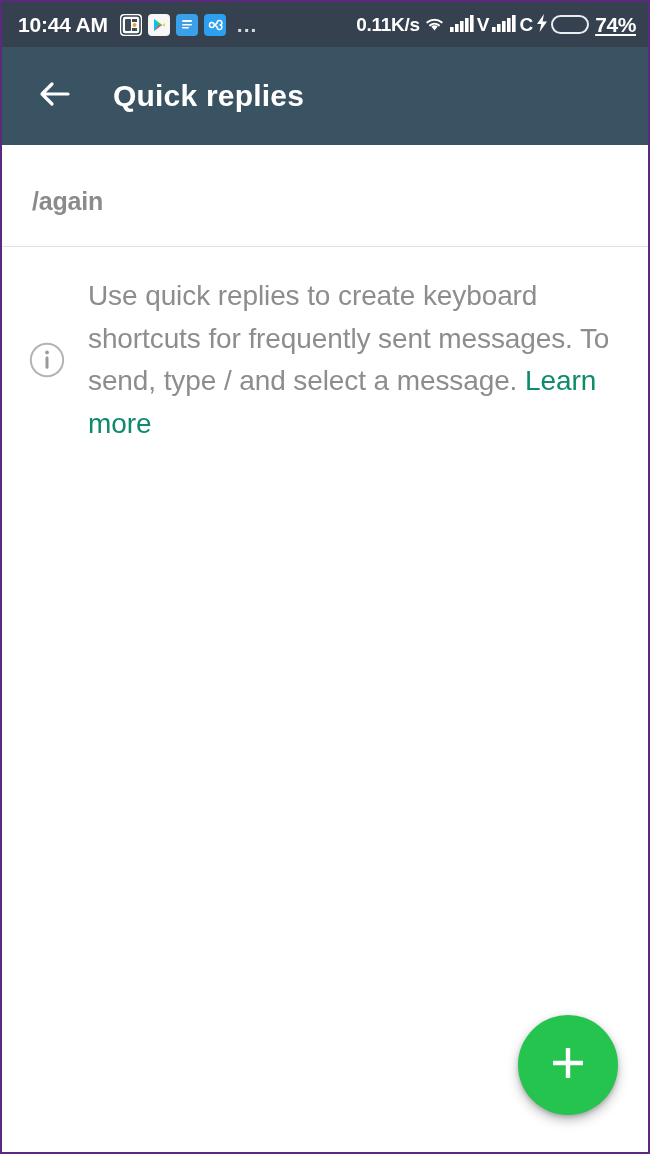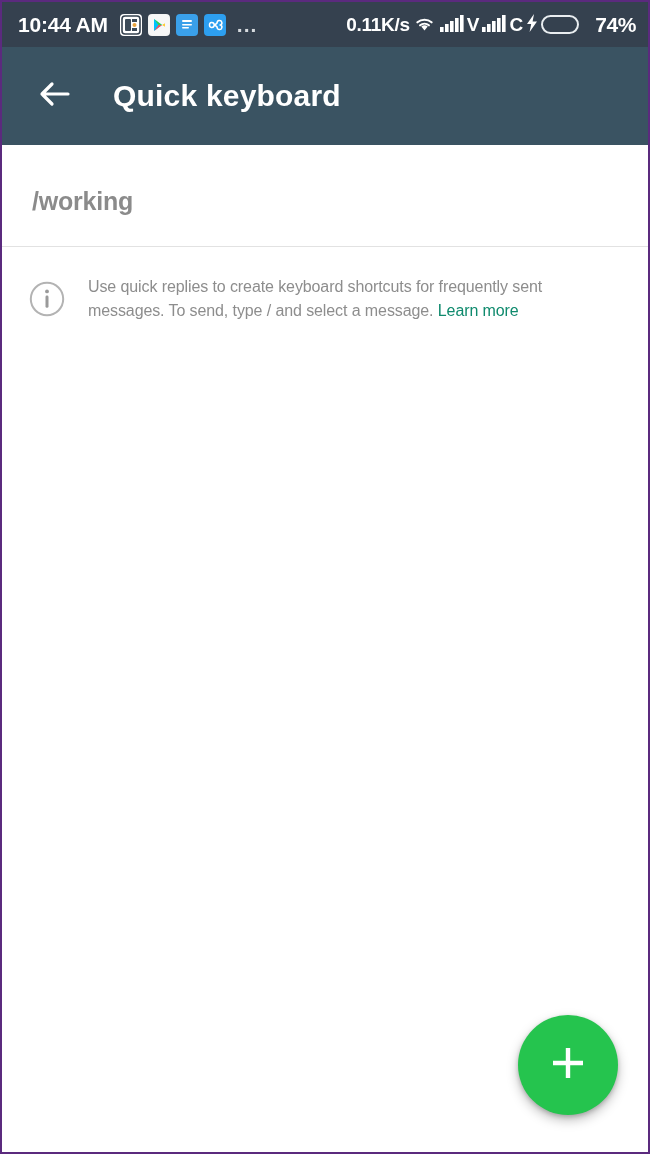--- a/index.html
+++ b/index.html
@@ -87,21 +87,22 @@
 
   .sb-letter {
     font-size: 19px;
     font-weight: bold;
   }
 
   .sb-battpct {
     font-size: 21px;
     font-weight: bold;
     letter-spacing: -0.4px;
-    margin-left: 14px;
+    margin-left: 4px;
+    text-decoration: underline;
   }
 
   .batt {
     position: relative;
     width: 38px;
     height: 19px;
     border: 2px solid #e9edf0;
     border-radius: 10px;
     padding: 2px;
     flex: none;
@@ -185,21 +186,21 @@
   }
 
   #info-icon {
     width: 38px;
     height: 38px;
     flex: none;
     margin-right: 22px;
   }
 
   .info-text {
-    font-size: 16px;
+    font-size: 28px;
     line-height: 1.52;
     color: #8d8d8d;
     letter-spacing: -0.1px;
     max-width: 530px;
   }
 
   .learn-more {
     color: #0f8a6d;
     cursor: pointer;
   }
@@ -325,27 +326,27 @@
   <div id="app-bar" style="background: rgb(58, 83, 98);">
 
     <div id="back-button">
       <span>
         <svg width="42" height="42" viewBox="0 0 42 42">
           <path d="M35 21 H9 M19 11 L9 21 L19 31" fill="none" stroke="#ffffff" stroke-width="3.2" stroke-linecap="round" stroke-linejoin="round"></path>
         </svg>
       </span>
     </div>
 
-    <div id="app-bar-title">Quick keyboard</div>
+    <div id="app-bar-title">Quick replies</div>
   </div>
 
   <div id="content">
 
     <div id="reply-item">
-      <div class="reply-shortcut">/working</div>
+      <div class="reply-shortcut">/again</div>
     </div>
 
     <div id="divider"></div>
 
     <div id="info-row">
 
       <span id="info-icon">
         <svg width="38" height="38" viewBox="0 0 38 38">
           <circle cx="19" cy="19" r="16.2" fill="none" stroke="#b3b3b3" stroke-width="2"></circle>
           <circle cx="19" cy="11.4" r="1.9" fill="#9a9a9a"></circle>

